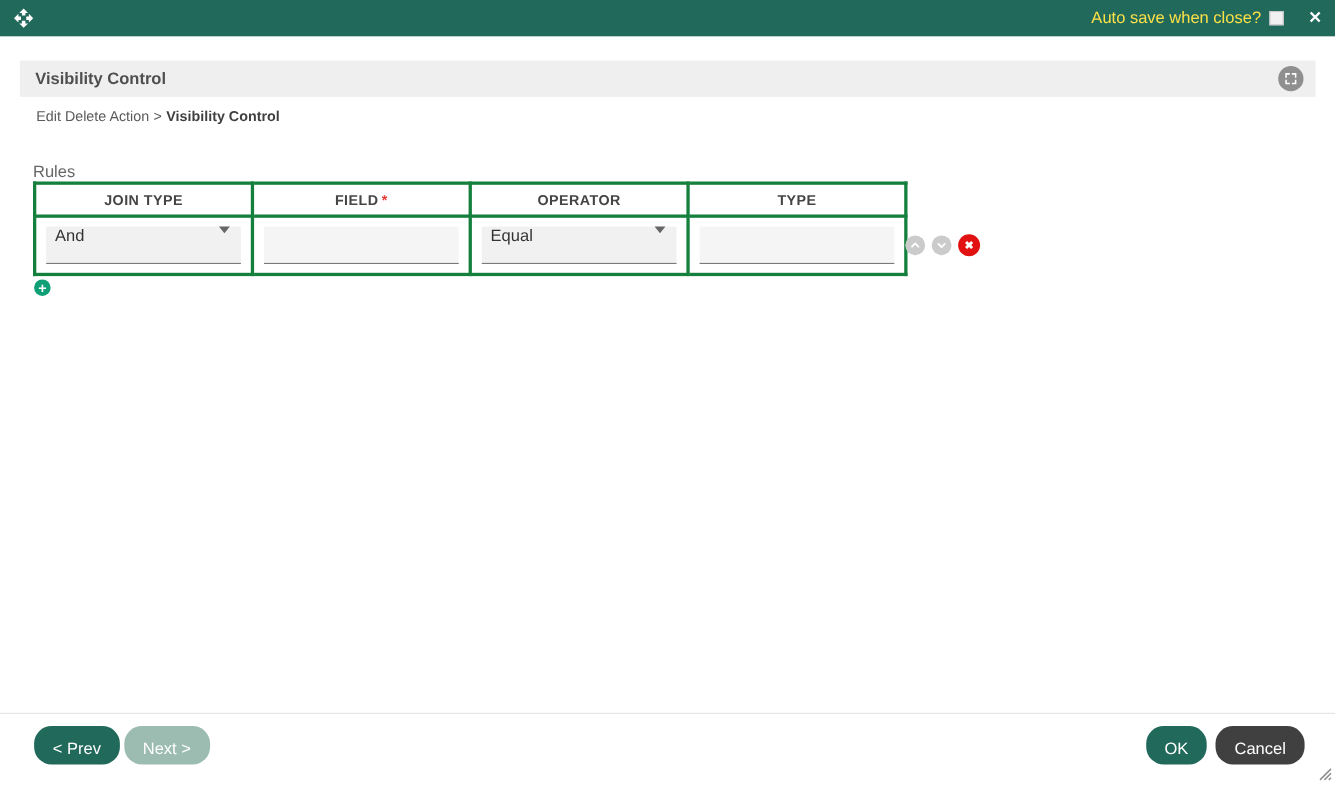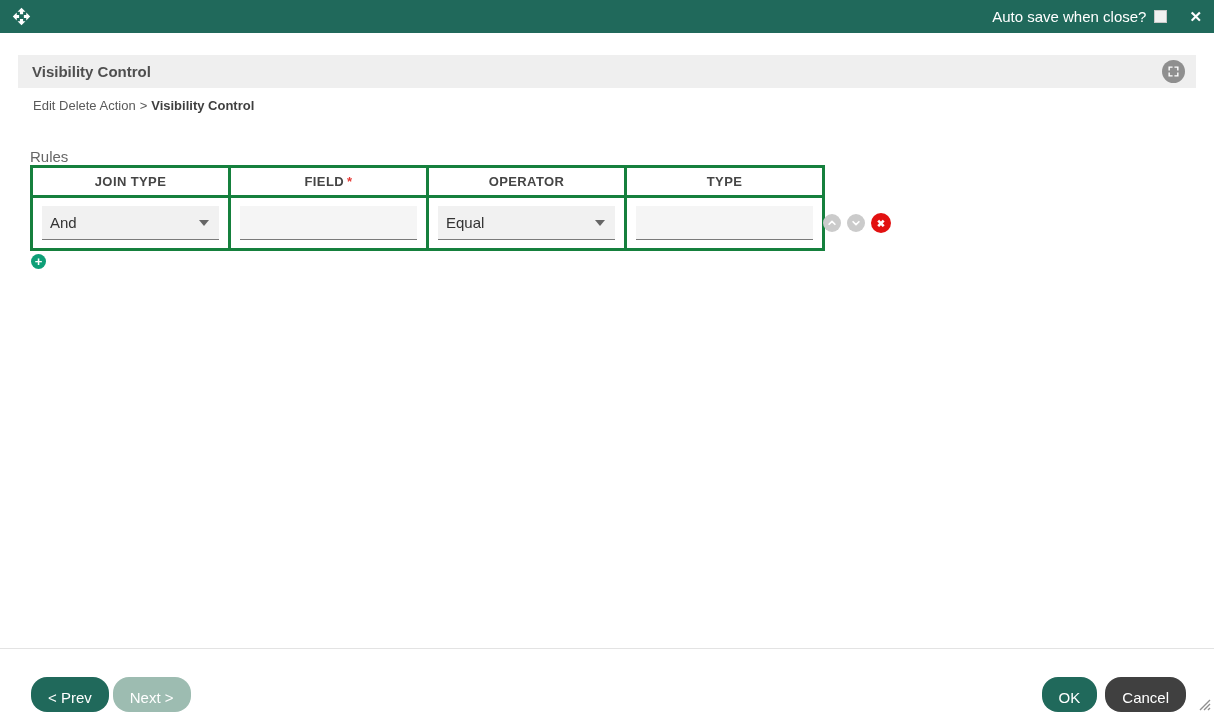--- a/index.html
+++ b/index.html
@@ -4,21 +4,21 @@
 <style>
   * { margin:0; padding:0; box-sizing:border-box; }
   html,body { width:1214px; height:719px; overflow:hidden; background:#fff;
               font-family:"Liberation Sans", sans-serif; position:relative; }
 
   
   .titlebar { height:33px; background:#20695B; display:flex; align-items:center;
               padding:0 12px; cursor:move; }
   .move-handle { display:flex; align-items:center; }
   .tb-spacer { flex:1; }
-  .autosave-label { color:#ffffff; font-size:15px; }
+  .autosave-label { color:#fde047; font-size:15px; }
   .autosave-check { appearance:none; -webkit-appearance:none; width:13px; height:13px;
                     background:#f1f1f1; border:1px solid #c9c9c9; margin-left:8px; cursor:pointer; }
   .close-btn { color:#fff; font-size:15px; font-weight:bold; margin-left:22px;
                cursor:pointer; line-height:1; }
 
   
   .panel-header { margin:22px 18px 0; background:#EFEFEF; height:33px;
                   display:flex; align-items:center; padding:0 11px 0 14px; }
   .panel-title { font-size:15px; font-weight:bold; color:#4F4F4F; }
   .ph-spacer { flex:1; }
@@ -35,21 +35,21 @@
   .rules-label { width:232px; font-size:15px; color:#666; padding-top:7px; }
   .table-area { position:relative; }
 
   table.rule-table { border-collapse:collapse; table-layout:fixed; }
   .rule-table th, .rule-table td { border:3px solid #15803d; width:196px; }
   .rule-table th { height:30px; font-size:13px; color:#454545; letter-spacing:.4px;
                    text-align:center; font-weight:bold; background:#fff; }
   .rule-table th .req { color:#E53935; margin-left:3px; }
   .rule-table td { height:53px; padding:0 9px; vertical-align:middle; background:#fff; }
 
-  .select-control { display:flex; align-items:center; width:177px; height:34px;
+  .select-control { display:flex; align-items:flex-start; width:177px; height:34px;
                     background:#F1F1F1; border-bottom:1px solid #7A7A7A;
                     padding:0 10px 0 8px; font-size:15px; color:#333; cursor:pointer; }
   .select-control .sel-text { flex:1; }
   .caret { width:0; height:0; border-left:5px solid transparent;
            border-right:5px solid transparent; border-top:6px solid #666; }
   .text-input { width:177px; height:34px; background:#F5F5F5; border:none;
                 border-bottom:1px solid #7A7A7A; font-size:15px; color:#333;
                 padding:0 8px; font-family:"Liberation Sans", sans-serif; }
 
   .row-actions { position:absolute; left:793px; top:48px; display:flex;
@@ -60,21 +60,21 @@
   .delete-btn { width:20px; height:20px; background:#E21111; color:#fff;
                 font-size:10px; font-weight:bold; }
   .add-btn { width:15px; height:15px; background:#0E9F77; color:#fff; font-size:13px;
              font-weight:bold; margin-top:3px; margin-left:1px; line-height:1; }
 
   
   .footer { position:absolute; left:0; right:0; bottom:0; height:71px;
             border-top:1px solid #E3E3E3; background:#fff; display:flex;
             align-items:flex-start; padding:11px 28px 0 31px; }
   .btn { height:35px; border:none; border-radius:16px; color:#fff; font-size:15px;
-         padding:12px 17px; cursor:pointer; font-family:"Liberation Sans", sans-serif;margin-top:17px; }
+         padding:12px 17px; cursor:pointer; font-family:"Liberation Sans", sans-serif; }
   .btn-primary { background:#20695B; }
   .btn-muted { background:#9DBCB1; }
   .btn-gray { background:#404040;text-align:center; }
   .f-spacer { flex:1; }
   .gap-l { margin-left:4px; }
   .gap-8 { margin-left:8px; }
 
   .resize-grip { position:absolute; right:3px; bottom:4px; cursor:nwse-resize; }
 </style>
 </head>

